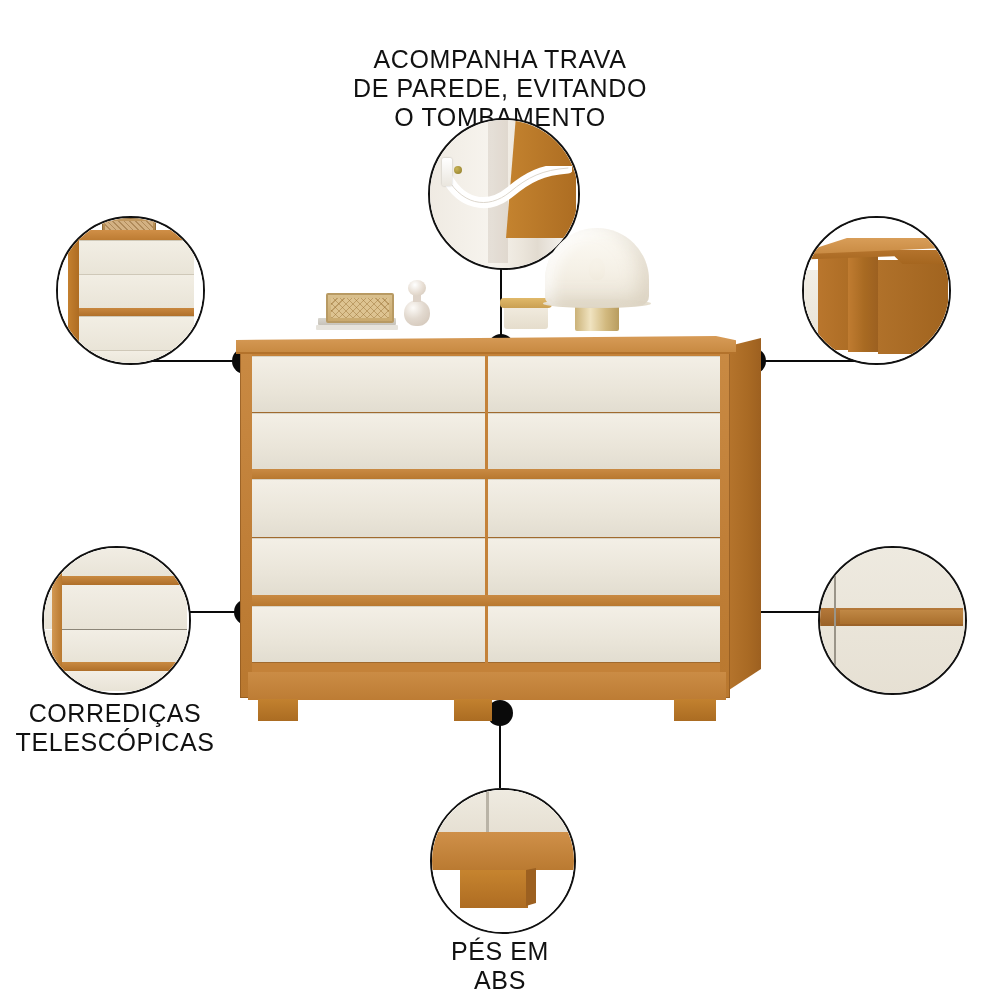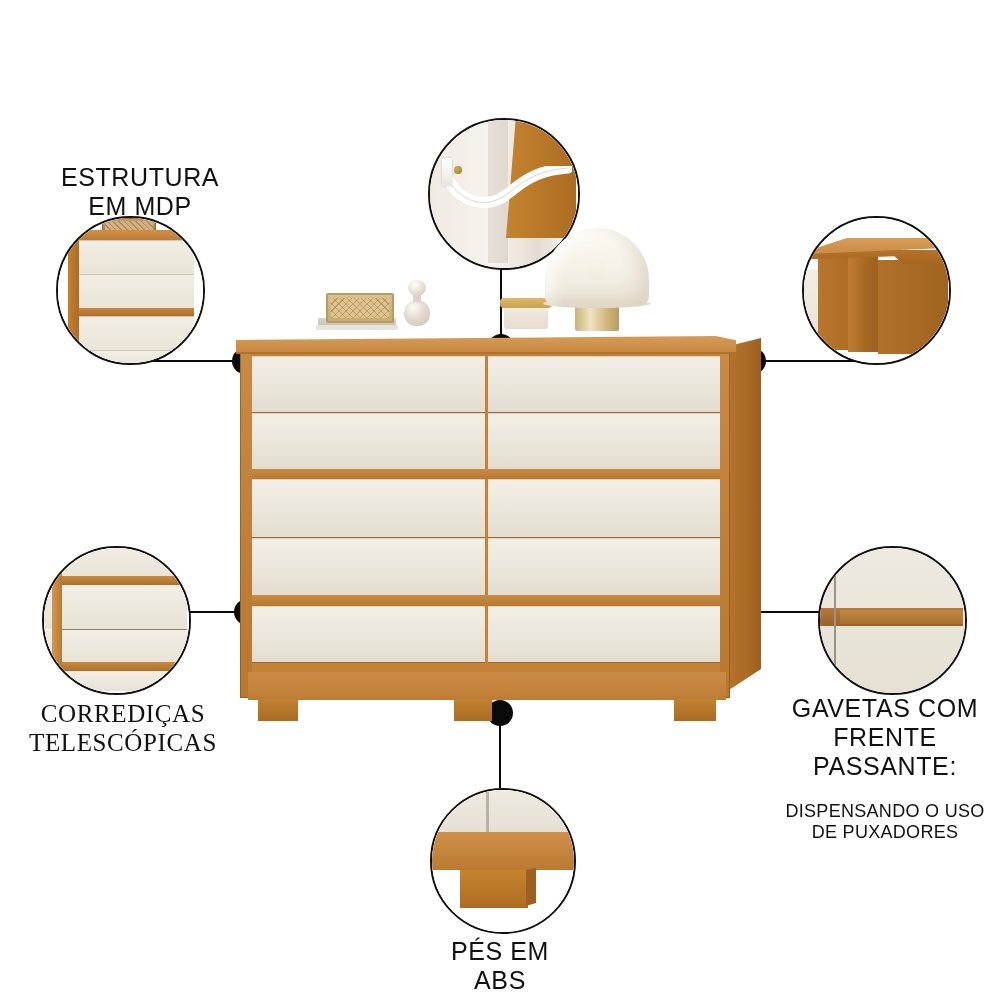--- a/index.html
+++ b/index.html
@@ -24,21 +24,21 @@
     text-transform:uppercase;
     white-space:pre-line;
     font-stretch:condensed;
   }
   .label .main{display:block;font-size:25px;}
   .label .sub{display:block;font-size:18px;letter-spacing:.3px;margin-top:2px;}
 
   #lbl-top{left:330px;top:26px;width:340px;}
   #lbl-tl{left:20px;top:144px;width:240px;}
   #lbl-tr{left:760px;top:120px;width:240px;}
-  #lbl-bl{left:8px;top:680px;width:230px;font-family:Liberation Serif, serif;}
+  #lbl-bl{left:0px;top:680px;width:230px;}
   #lbl-br{left:770px;top:675px;width:230px;}
   #lbl-bc{left:390px;top:918px;width:220px;}
 
   
   .conn{position:absolute;background:#0a0a0a;}
   .conn.h{height:2px;}
   .conn.v{width:2px;}
   .dot{
     position:absolute;width:26px;height:26px;border-radius:50%;
     background:#0a0a0a;
@@ -248,38 +248,33 @@
   .bc-foot{position:absolute;left:30px;top:82px;width:68px;height:38px;
     background:linear-gradient(180deg,#c6842f 0%,#ae6c22 100%);}
   .bc-footside{position:absolute;left:96px;top:80px;width:10px;height:38px;
     background:#9c6020;clip-path:polygon(0 2px,100% 0,100% 92%,0 100%);}
 </style>
 </head>
 <body>
 
 <div class="stage">
 
-
-  <div class="label" id="lbl-tl">
-    <span class="main">ESTRUTURA
-EM MDP</span>
-  </div>
+  <div class="label" id="lbl-top">
+    <span class="main">ACOMPANHA TRAVA
+DE PAREDE, EVITANDO
+O TOMBAMENTO</span>
+  </div>
+
 
 
   <div class="label" id="lbl-bl">
     <span class="main">CORREDIÇAS
 TELESCÓPICAS</span>
   </div>
 
-  <div class="label" id="lbl-br">
-    <span class="main">GAVETAS COM
-FRENTE PASSANTE:</span>
-    <span class="sub">DISPENSANDO O USO
-DE PUXADORES</span>
-  </div>
 
   <div class="label" id="lbl-bc">
     <span class="main">PÉS EM
 ABS</span>
   </div>
 
   <div class="conn v" style="left:124px;top:340px;height:22px;"></div>
   <div class="conn h" style="left:124px;top:360px;width:122px;"></div>
   <div class="dot" style="left:232px;top:348px;"></div>
 

